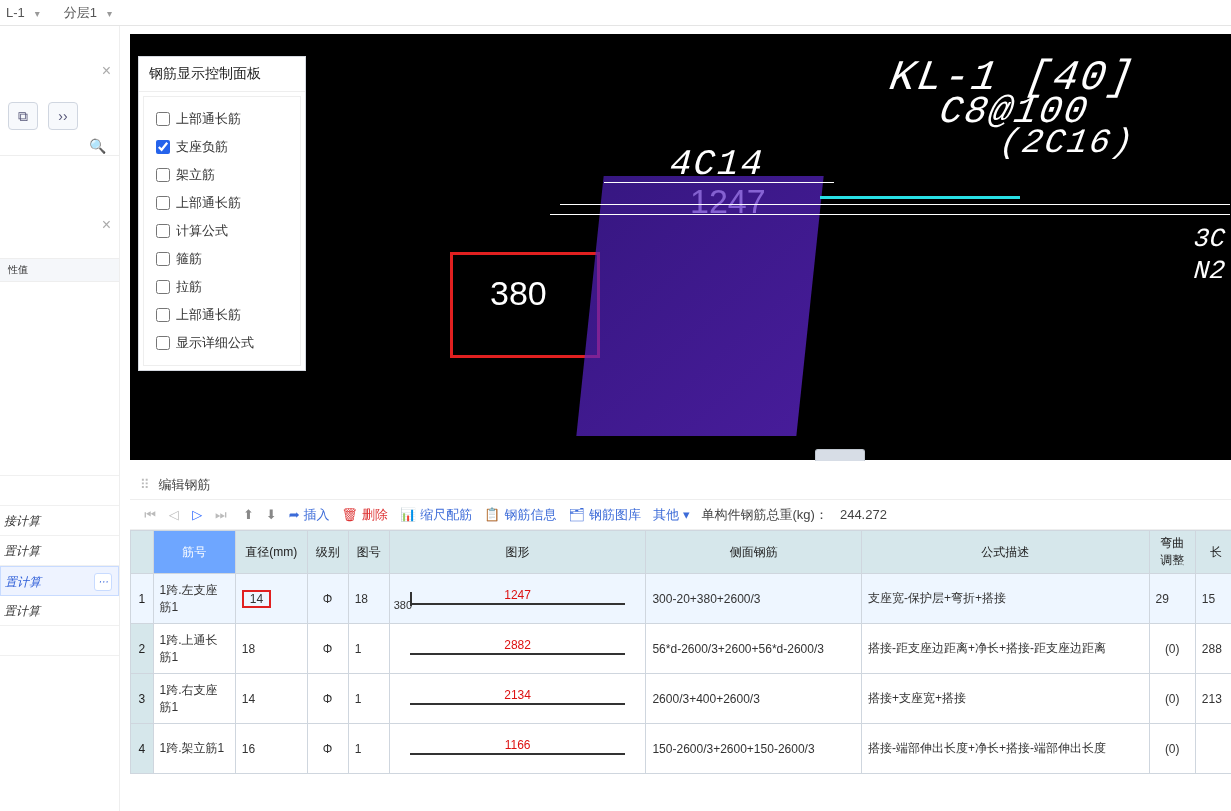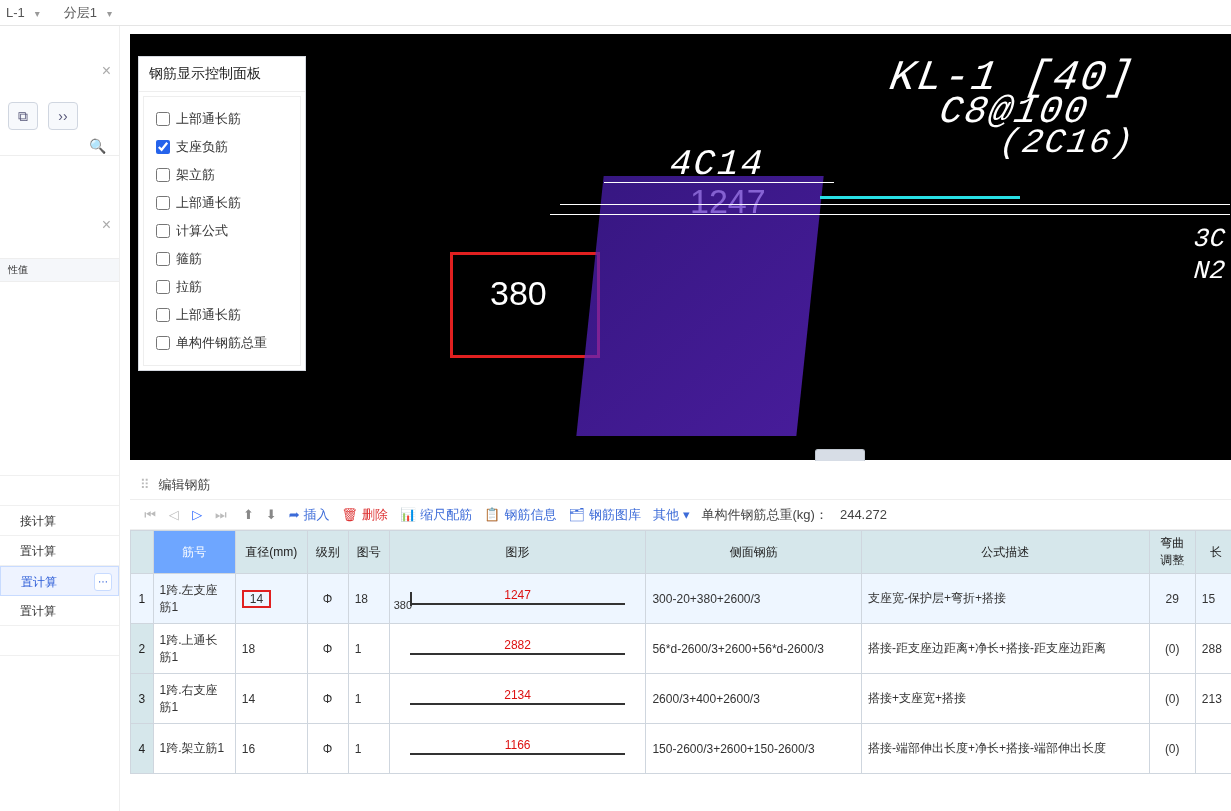--- a/index.html
+++ b/index.html
@@ -13,21 +13,21 @@
   
   .left-col { position: absolute; top: 26px; left: 0; width: 120px; bottom: 0; background: #fff; border-right: 1px solid #eee; }
   .left-segA { position: relative; height: 130px; border-bottom: 1px solid #eee; }
   .close-x { position: absolute; top: 36px; right: 8px; color: #aaa; font-size: 16px; cursor: pointer; }
   .icon-row { position: absolute; top: 76px; left: 8px; display: flex; gap: 10px; align-items: center; }
   .icon-row .btn, .icon-row .more { width: 30px; height: 28px; border: 1px solid #d0d6e0; border-radius: 4px; display: inline-flex; align-items: center; justify-content: center; background:#f7f9fc; color:#557; font-size:14px; }
   .search-row { position: absolute; top: 112px; right: 12px; color:#bbb; font-size:14px; }
   .close-x2 { position: absolute; top: 190px; right: 8px; color: #aaa; font-size: 16px; cursor: pointer; }
   .prop-hdr { position: absolute; top: 232px; left: 0; right: 0; padding: 4px 8px; border-top:1px solid #eee; border-bottom:1px solid #eee; font-size:10px; color:#333; background:#f5f7fa; }
   .prop-list { position: absolute; top: 420px; left: 0; right: 0; }
-  .prop-item { height: 30px; line-height: 30px; padding: 0 20px; font-size: 12px; color:#333; border-bottom:1px solid #f0f0f0; position: relative; }
+  .prop-item { height: 30px; line-height: 30px; padding: 0 4px; font-size: 12px; color:#333; border-bottom:1px solid #f0f0f0; position: relative; font-style: italic; }
   .prop-item.active { background:#eef3ff; color:#2a5bd7; border:1px solid #c8dbff; }
   .prop-item .ellips { position:absolute; right:6px; top:6px; width:18px; height:18px; border:1px solid #c8dbff; border-radius:3px; font-size:10px; text-align:center; line-height:16px; color:#2a5bd7; background:#fff; }
 
   
   .viewport { position: absolute; top: 34px; left: 130px; right: 0; height: 426px; background: #000; }
   .annot { position:absolute; color:#fff; font-family: "Courier New", monospace; transform: skewX(-15deg); }
   .annot.big { font-size: 36px; letter-spacing: 2px; }
   .annot.mid { font-size: 26px; }
   .annot.num { font-size: 34px; transform: none; font-family: inherit; }
   .redbox { position:absolute; border: 3px solid #e02020; }
@@ -157,21 +157,21 @@
       <label class="chk">
         <input type="checkbox" style="">
         <span>拉筋</span>
       </label>
       <label class="chk">
         <input type="checkbox" style="">
         <span>上部通长筋</span>
       </label>
       <label class="chk">
         <input type="checkbox" style="">
-        <span>单构件钢筋总重</span>
+        <span>显示详细公式</span>
       </label>
     </div>
 </div>
 
 <div class="bottom">
   <div class="bottom-hdr">
     <span class="grip">⠿</span>
     <span>编辑钢筋</span>
   </div>
   <div class="toolbar">
@@ -228,21 +228,21 @@
             <td style="text-align:center">Φ</td>
             <td>18</td>
             <td class="shape">
               <span class="shape-left">380</span>
               <span class="shape-hook"></span>
               <span class="shape-line"></span>
               <span class="shape-num">1247</span>
             </td>
             <td>300-20+380+2600/3</td>
             <td>支座宽-保护层+弯折+搭接</td>
-            <td style="text-align:center">29</td>
+            <td style="">29</td>
             <td>15</td>
           </tr>
           <tr>
             <td class="rownum">2</td>
             <td>1跨.上通长筋1</td>
             <td>18</td>
             <td style="text-align:center">Φ</td>
             <td>1</td>
             <td class="shape">
               <span class="shape-line"></span>

